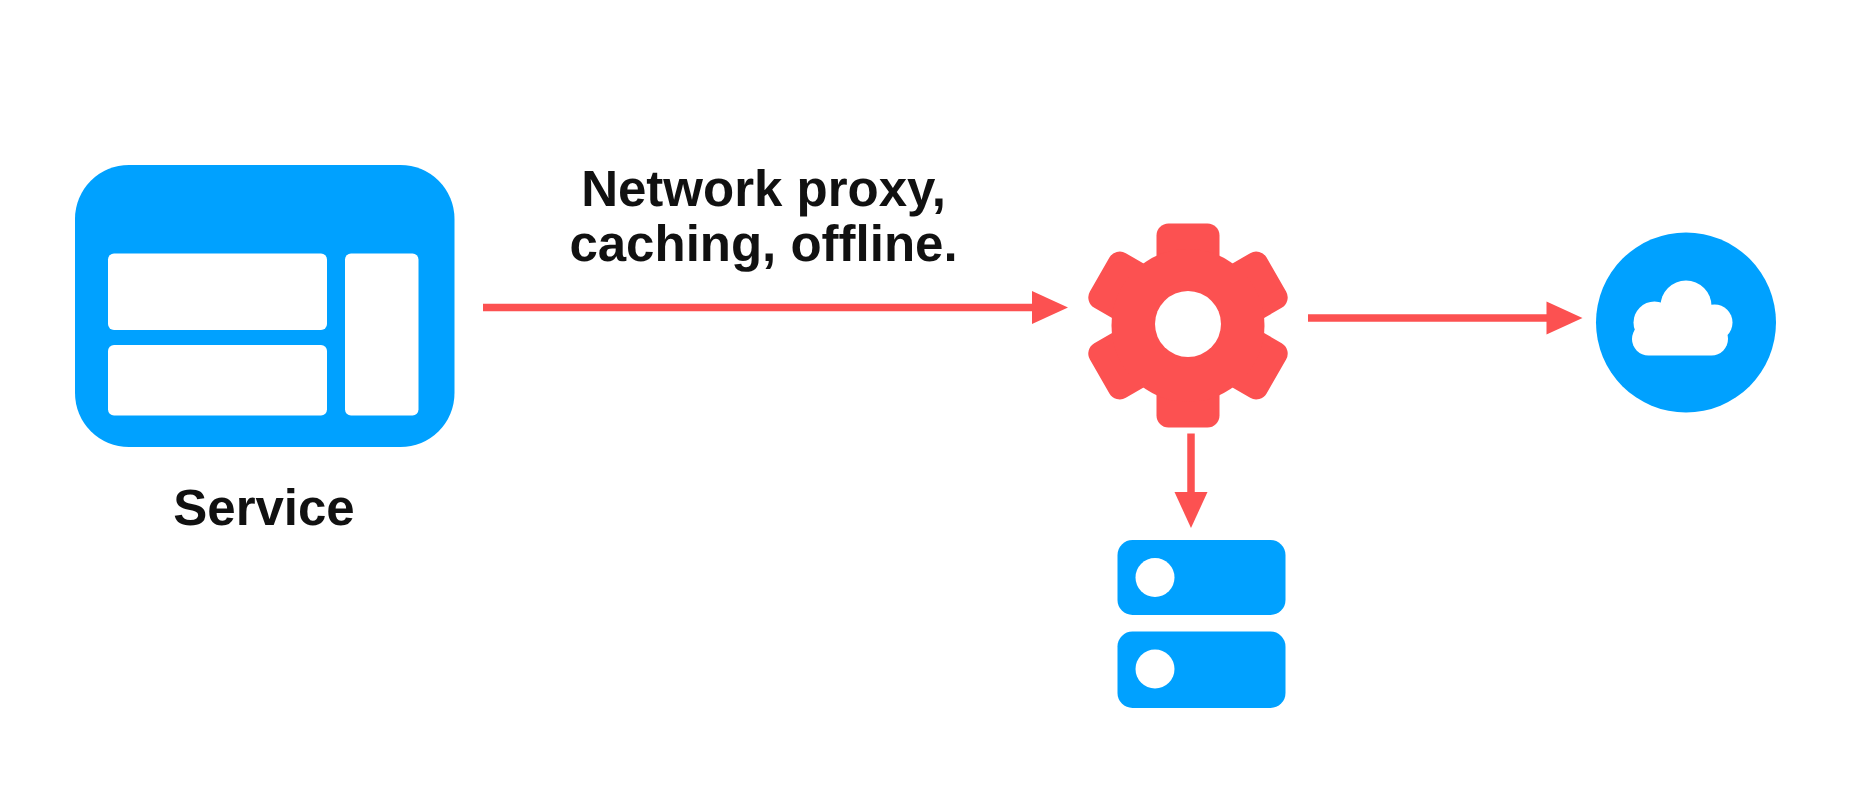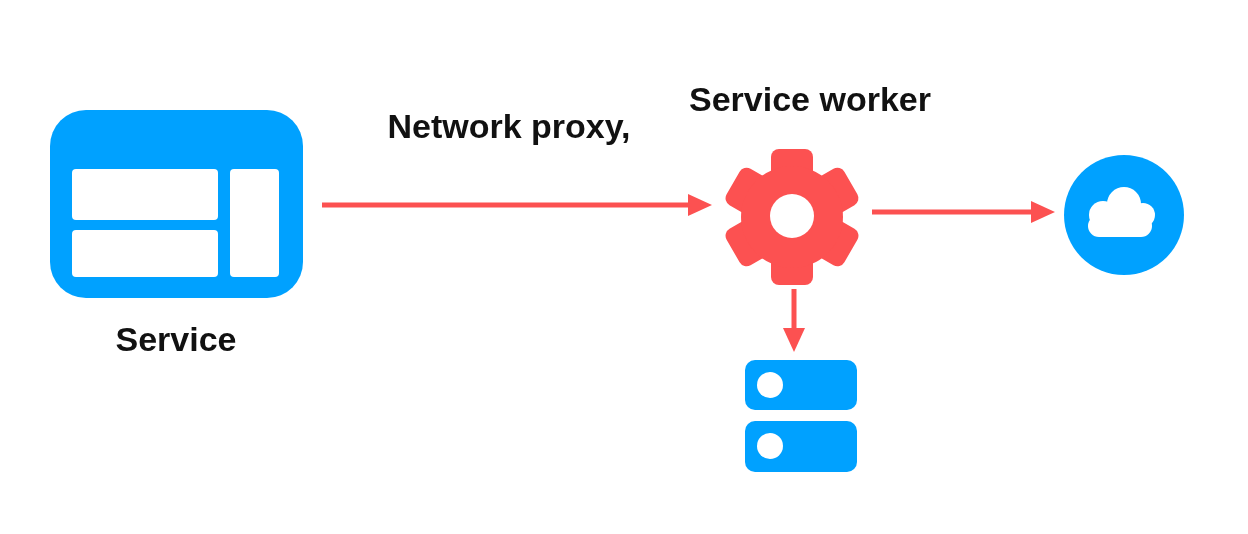--- a/index.html
+++ b/index.html
@@ -96,19 +96,19 @@
     <g>
       <rect class="fill-blue" x="745" y="360" width="112" height="50" rx="10"></rect>
       <circle class="fill-white" cx="770" cy="385" r="13"></circle>
       <rect class="fill-blue" x="745" y="421" width="112" height="51" rx="10"></rect>
       <circle class="fill-white" cx="770" cy="446" r="13"></circle>
     </g>
   </svg>
 
   <div class="label" style="left:176px; top:321px;">Service</div>
 
-  <div class="label" style="left:810px; top:81px;">Service worker</div>
 
   <div class="label" style="left:509px; top:108px;">
     <span>Network proxy,</span><br>
+    <span>caching, offline.</span>
   </div>
 
 </div>
 
 </body></html>

